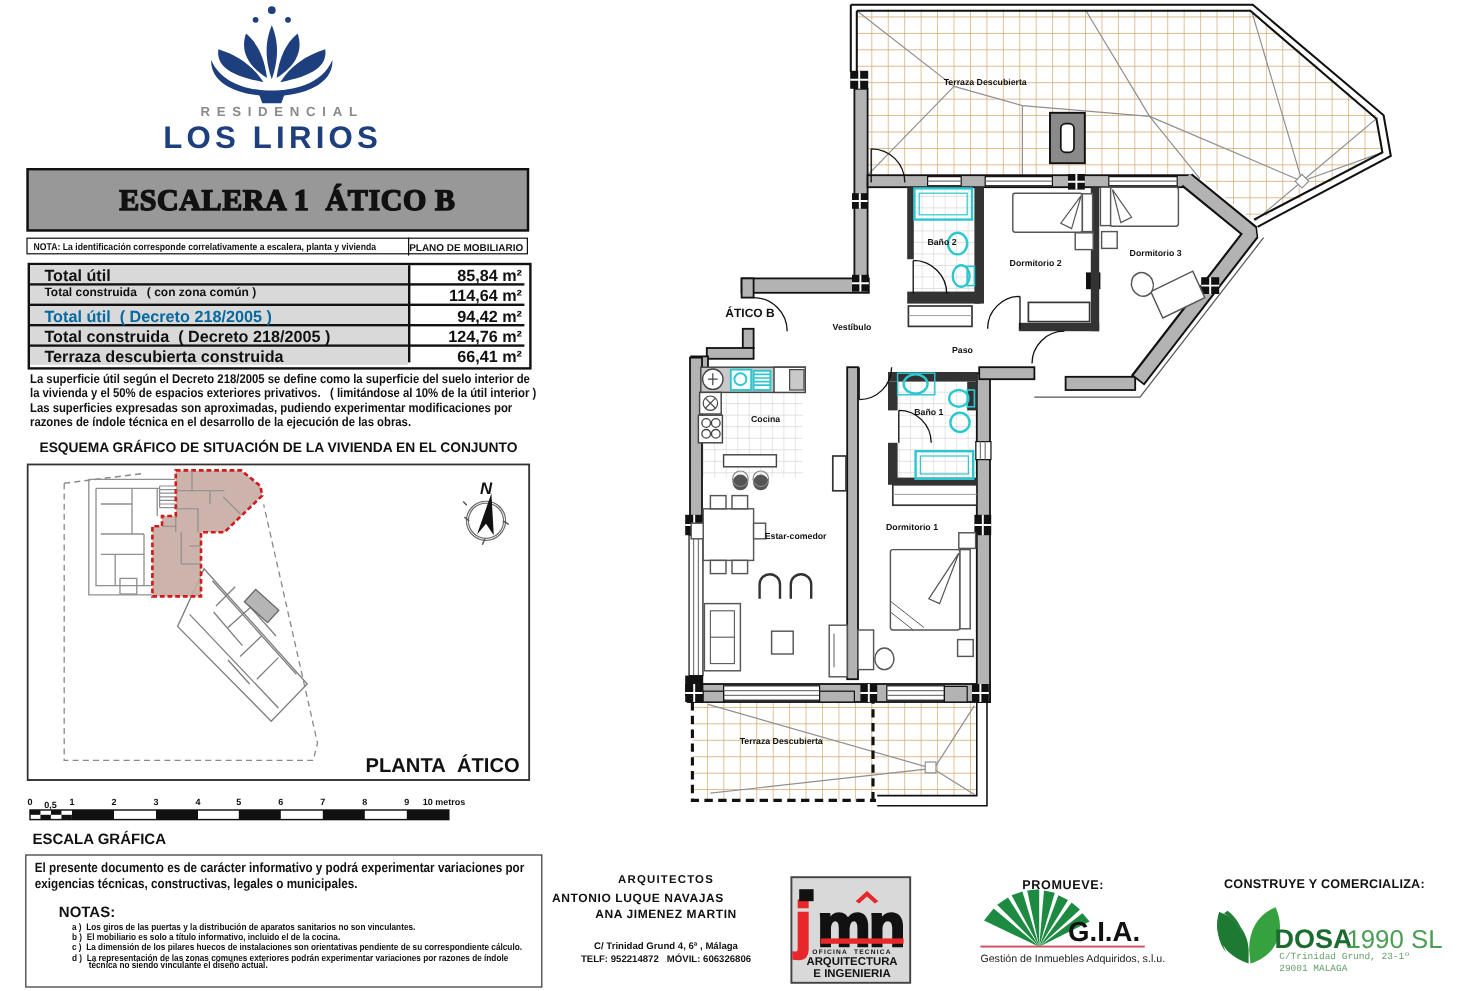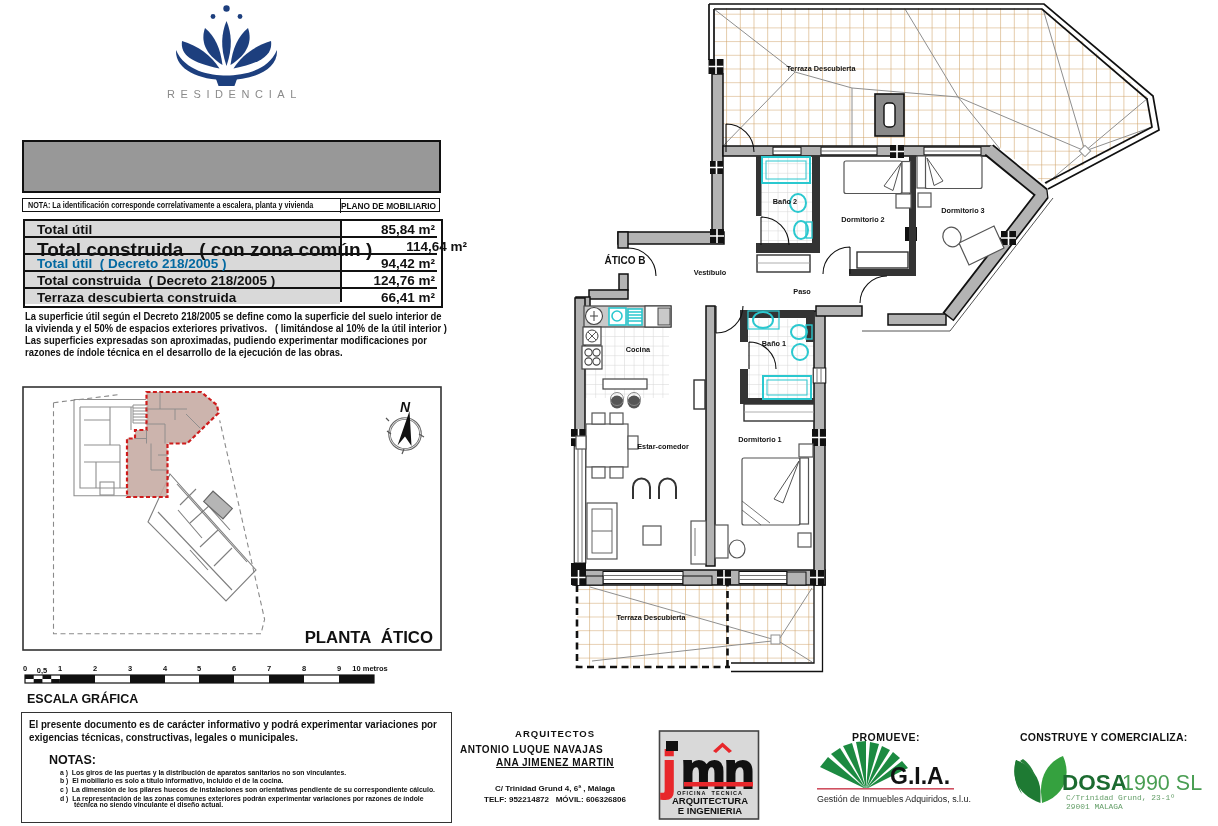--- a/index.html
+++ b/index.html
@@ -17,54 +17,57 @@
     <circle cx="240" cy="16.5" r="2.4"></circle>
     <path d="M226.5,21 C221.5,33 220,47 226.5,66 C233,47 231.5,33 226.5,21 Z"></path>
     <path d="M205,28 C200.5,41 205,54 222.5,65 C220.5,49 215,36 205,28 Z"></path>
     <path d="M248,28 C252.5,41 248,54 230.5,65 C232.5,49 238,36 248,28 Z"></path>
     <path d="M182,41 C180,55 192,63 219.5,68.5 C211,55 198,46 182,41 Z"></path>
     <path d="M271,41 C273,55 261,63 233.5,68.5 C242,55 255,46 271,41 Z"></path>
     <path d="M176,50 C175,69 198,80 226.5,80 C255,80 278,69 277,50 C268,71 243,75.5 226.5,75.5 C210,75.5 185,71 176,50 Z"></path>
     <path d="M216,79 L237,79 L233,90 L220,90 Z"></path>
   </g>
 </svg>
-<div class="abs" style="left:167px;top:87.5px;font-size:11px;color:#8a8a8a;letter-spacing:5.6px;">RESIDENCIAL</div>
+<div class="abs" style="left:167px;top:87.5px;font-size:11px;color:#8a8a8a;letter-spacing:5.6px;font-weight:bold;">RESIDENCIAL</div>
+<div class="abs" style="left:136px;top:99px;font-size:26px;color:#1d3f7e;letter-spacing:3.5px;font-weight:bold;">LOS LIRIOS</div>
 
 <div class="abs" style="left:22px;top:140px;width:415px;height:49px;background:#989898;border:2px solid #111;"></div>
+<div class="abs b" style="left:30px;top:153.5px;width:419px;text-align:center;font-family:'Liberation Serif',serif;font-size:25px;color:#111;letter-spacing:0.5px;-webkit-text-stroke:1.2px #111;">ESCALERA 1&nbsp;&nbsp;ÁTICO B</div>
 
 <div class="abs" style="left:22px;top:198px;width:416px;height:12px;border:1.5px solid #111;background:#fff;"></div>
 <div class="abs b" style="left:28px;top:200.5px;font-size:8.2px;color:#111;white-space:nowrap;transform:scaleX(0.88);transform-origin:left top;">NOTA: La identificación corresponde correlativamente a escalera, planta y vivienda</div>
 <div class="abs" style="left:340px;top:198px;width:0px;height:15px;border-left:1.5px solid #111;"></div>
 <div class="abs b" style="left:341px;top:200.5px;width:97px;text-align:left;font-size:8.3px;color:#111;white-space:nowrap;">PLANO DE MOBILIARIO</div>
 
 <div class="abs" id="tbl" style="left:23px;top:219px;width:416px;height:85px;border:2px solid #111;background:#fff;"></div>
 
 <div class="abs" style="left:25px;top:221px;width:315px;height:15px;background:#d9d9d9;"></div>
 <div class="abs" style="left:25px;top:238px;width:315px;height:15px;background:#d9d9d9;"></div>
 <div class="abs" style="left:25px;top:255px;width:315px;height:15px;background:#d9d9d9;"></div>
 <div class="abs" style="left:25px;top:272px;width:315px;height:15px;background:#d9d9d9;"></div>
 <div class="abs" style="left:25px;top:289px;width:315px;height:15px;background:#d9d9d9;"></div>
 <div class="abs" style="left:25px;top:236px;width:412px;height:0;border-top:2px solid #111;"></div>
 <div class="abs" style="left:25px;top:253px;width:412px;height:0;border-top:2px solid #111;"></div>
 <div class="abs" style="left:25px;top:270px;width:412px;height:0;border-top:2px solid #111;"></div>
 <div class="abs" style="left:25px;top:287px;width:412px;height:0;border-top:2px solid #111;"></div>
 <div class="abs" style="left:340px;top:221px;width:0px;height:81px;border-left:2px solid #111;"></div>
 <div class="abs b" style="left:37px;top:222px;font-size:13.5px;color:#111;">Total útil</div>
-<div class="abs b" style="left:37px;top:239px;font-size:19px;color:#111;">Total construida&nbsp;&nbsp; ( con zona común )</div>
+<div class="abs b" style="left:37px;top:239px;font-size:10px;color:#111;">Total construida&nbsp;&nbsp; ( con zona común )</div>
 <div class="abs b" style="left:37px;top:256px;font-size:13.5px;color:#0369a1;">Total útil&nbsp;&nbsp;( Decreto 218/2005 )</div>
 <div class="abs b" style="left:37px;top:273px;font-size:13.5px;color:#111;">Total construida&nbsp;&nbsp;( Decreto 218/2005 )</div>
 <div class="abs b" style="left:37px;top:290px;font-size:13.5px;color:#111;">Terraza descubierta construida</div>
 <div class="abs b" style="left:340px;top:222px;width:95px;text-align:right;font-size:13.5px;color:#111;">85,84 m²</div>
-<div class="abs b" style="left:340px;top:239px;width:95px;text-align:right;font-size:13.5px;color:#111;padding-left:32px;">114,64 m²</div>
+<div class="abs b" style="left:340px;top:239px;width:95px;text-align:right;font-size:13.5px;color:#111;">114,64 m²</div>
 <div class="abs b" style="left:340px;top:256px;width:95px;text-align:right;font-size:13.5px;color:#111;">94,42 m²</div>
 <div class="abs b" style="left:340px;top:273px;width:95px;text-align:right;font-size:13.5px;color:#111;">124,76 m²</div>
 <div class="abs b" style="left:340px;top:290px;width:95px;text-align:right;font-size:13.5px;color:#111;">66,41 m²</div>
 
 <div class="abs b" style="left:25px;top:311px;width:440px;font-size:10.6px;line-height:11.9px;color:#111;white-space:nowrap;transform:scaleX(0.89);transform-origin:left top;">La superficie útil según el Decreto 218/2005 se define como la superficie del suelo interior de<br>la vivienda y el 50% de espacios exteriores privativos.&nbsp;&nbsp; ( limitándose al 10% de la útil interior )<br>Las superficies expresadas son aproximadas, pudiendo experimentar modificaciones por<br>razones de índole técnica en el desarrollo de la ejecución de las obras.</div>
 
+<div class="abs b" style="left:22px;top:368px;width:420px;text-align:center;font-size:11.5px;color:#111;">ESQUEMA GRÁFICO DE SITUACIÓN DE LA VIVIENDA EN EL CONJUNTO</div>
 <svg class="abs" style="left:22px;top:386px" width="420" height="265" viewBox="22 386 420 265">
   <rect x="23" y="387" width="418" height="263" fill="#fff" stroke="#333" stroke-width="1.6"></rect>
 
   <g stroke="#8a8a8a" stroke-width="1.1" fill="none" stroke-dasharray="5,3.5">
     <path d="M53.5,402.7 L120,394.5"></path>
     <path d="M53.5,402.7 L53.5,633.7 L261,633.7 L264.6,619.3 L219.7,420.3"></path>
   </g>
 
   <g stroke="#8f8f8f" stroke-width="1.1" fill="none">
     <path d="M74,399.5 L146,399.5 M74,399.5 L74,495.7 L127,495.7"></path>
@@ -135,21 +138,21 @@
 <div class="abs b" style="left:60px;top:769.5px;width:460px;font-size:7.9px;line-height:6.5px;color:#111;white-space:nowrap;transform:scaleX(0.87);transform-origin:left top;">
 <div style="margin-bottom:2.2px;">a )&nbsp;&nbsp;Los giros de las puertas y la distribución de aparatos sanitarios no son vinculantes.</div>
 <div style="margin-bottom:2.2px;">b )&nbsp;&nbsp;El mobiliario es solo a título informativo, incluido el de la cocina.</div>
 <div style="margin-bottom:2.2px;">c )&nbsp;&nbsp;La dimensión de los pilares huecos de instalaciones son orientativas pendiente de su correspondiente cálculo.</div>
 <div>d )&nbsp;&nbsp;La representación de las zonas comunes exteriores podrán experimentar variaciones por razones de índole</div>
 <div style="padding-left:16px;">técnica no siendo vinculante el diseño actual.</div>
 </div>
 
 <div class="abs b" style="left:460px;top:728px;width:190px;text-align:center;font-size:9.5px;color:#111;letter-spacing:1px;">ARQUITECTOS</div>
 <div class="abs b" style="left:460px;top:744px;width:190px;font-size:10px;color:#111;letter-spacing:0.5px;">ANTONIO LUQUE NAVAJAS</div>
-<div class="abs b" style="left:460px;top:757px;width:190px;text-align:center;font-size:10px;color:#111;letter-spacing:0.5px;text-decoration:underline;">ANA JIMENEZ MARTIN</div>
+<div class="abs b" style="left:460px;top:757px;width:190px;text-align:center;font-size:10px;color:#111;letter-spacing:0.5px;">ANA JIMENEZ MARTIN</div>
 <div class="abs b" style="left:460px;top:784px;width:190px;text-align:center;font-size:8px;color:#111;">C/ Trinidad Grund 4, 6ª , Málaga</div>
 <div class="abs b" style="left:460px;top:795px;width:190px;text-align:center;font-size:8px;color:#111;">TELF: 952214872&nbsp;&nbsp; MÓVIL: 606326806</div>
 <div class="abs b" style="left:460px;top:808px;width:190px;text-align:center;font-size:8px;color:#111;margin-top:31px;">EMAIL: anajimenez@coamalaga.es</div>
 
 <svg class="abs" style="left:658px;top:730px" width="102" height="90" viewBox="658 730 102 90">
   <rect x="659.5" y="731" width="99" height="88" fill="#d9d9d9" stroke="#444" stroke-width="1.6"></rect>
   <g font-family="Liberation Sans,sans-serif" font-weight="bold">
     <text x="662" y="788" font-size="52" fill="#e8272b" stroke="#e8272b" stroke-width="2">j</text>
     <rect x="666" y="741" width="12" height="10" fill="#111"></rect>
     <text x="681" y="788" font-size="50" fill="#111" letter-spacing="-1.5" stroke="#111" stroke-width="2.2">mn</text>

